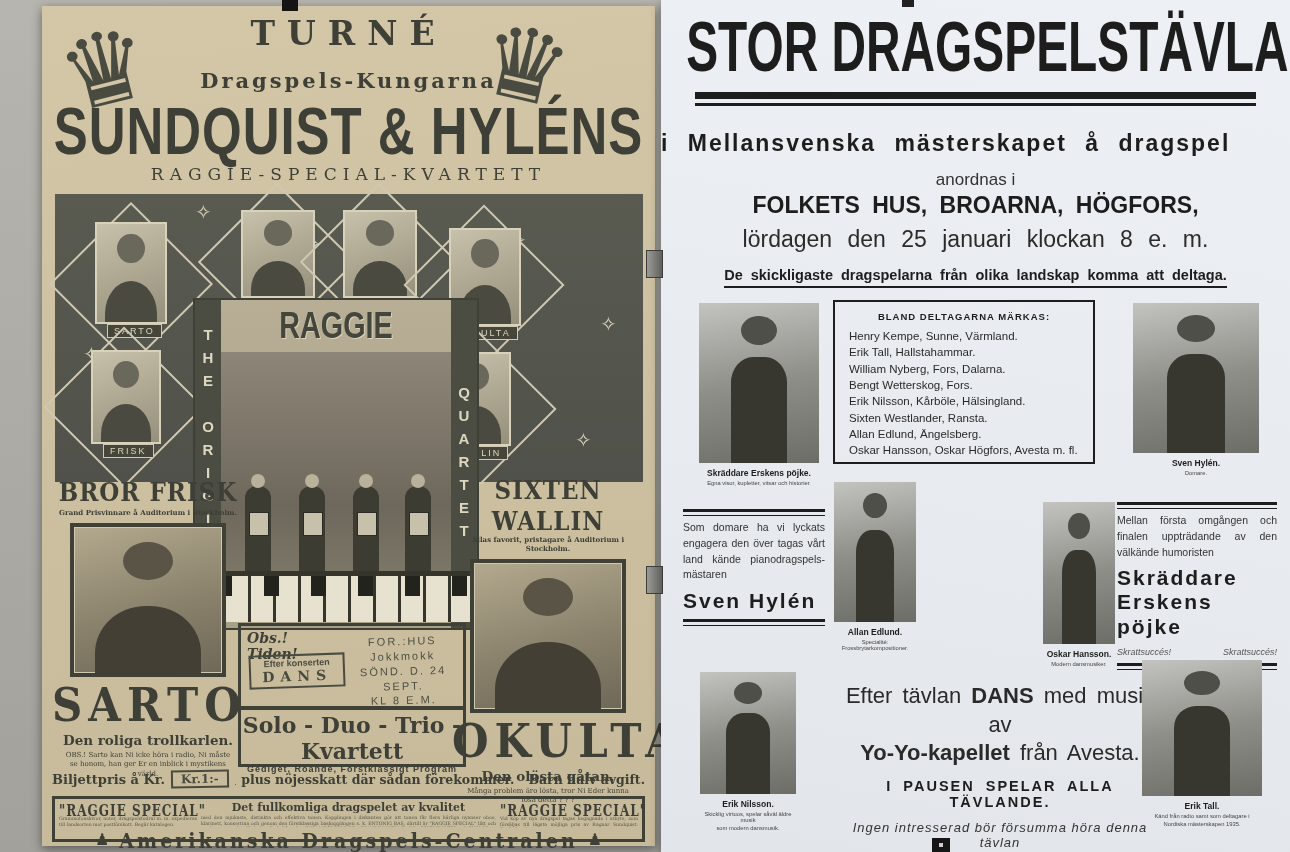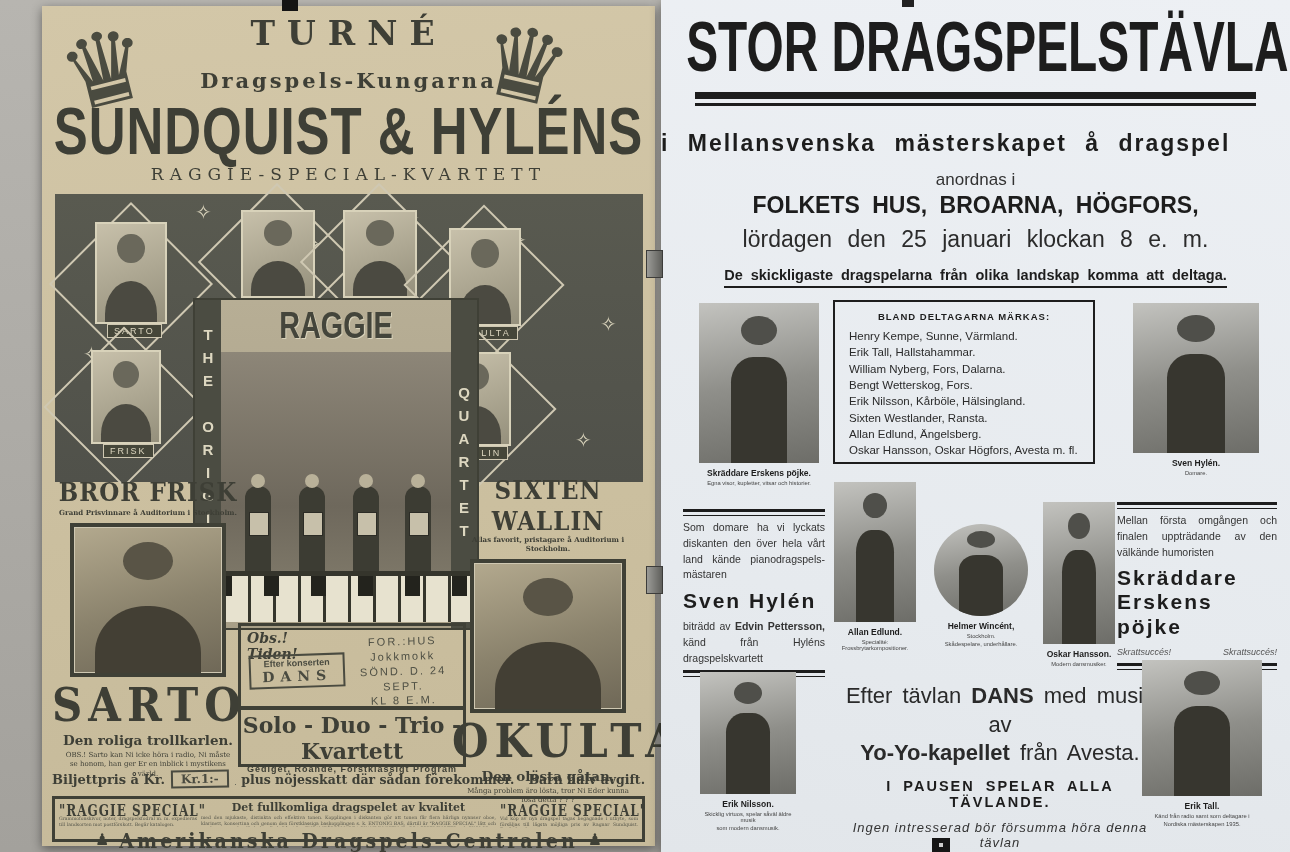--- a/index.html
+++ b/index.html
@@ -352,42 +352,31 @@
     </div>
 
     <div class="rp rp-hylen">
       <div class="rp-photo"></div>
       <div class="rp-cap">Sven Hylén.</div>
       <div class="rp-sub">Domare.</div>
     </div>
 
     <div class="tblock tb-judge">
       <div class="drule"></div>
-      <div class="tb-text">Som domare ha vi lyckats diskanten den över hela vårt land kände pianodragspels-mästaren</div>
+      <div class="tb-text">Som domare ha vi lyckats engagera den över tagas vårt land kände pianodragspels-mästaren</div>
       <div class="tb-name">Sven Hylén</div>
-      <div class="tb-text">
-        <span>biträdd av</span>
-        <b>Edvin Pettersson,</b>
-        <span>känd från Hyléns dragspelskvartett</span>
-      </div>
       <div class="drule"></div>
     </div>
 
     <div class="rp rp-edlund">
       <div class="rp-photo"></div>
       <div class="rp-cap">Allan Edlund.</div>
       <div class="rp-sub">Specialité: Frossbrytarkompositioner.</div>
     </div>
 
-    <div class="rp rp-wincent">
-      <div class="rp-photo"></div>
-      <div class="rp-cap">Helmer Wincént,</div>
-      <div class="rp-sub">Stockholm.</div>
-      <div class="rp-sub">Skådespelare, underhållare.</div>
-    </div>
 
     <div class="rp rp-hansson">
       <div class="rp-photo"></div>
       <div class="rp-cap">Oskar Hansson.</div>
       <div class="rp-sub">Modern dansmusiker.</div>
     </div>
 
     <div class="tblock tb-humor">
       <div class="drule"></div>
       <div class="tb-text">Mellan första omgången och finalen uppträdande av den välkände humoristen</div>

